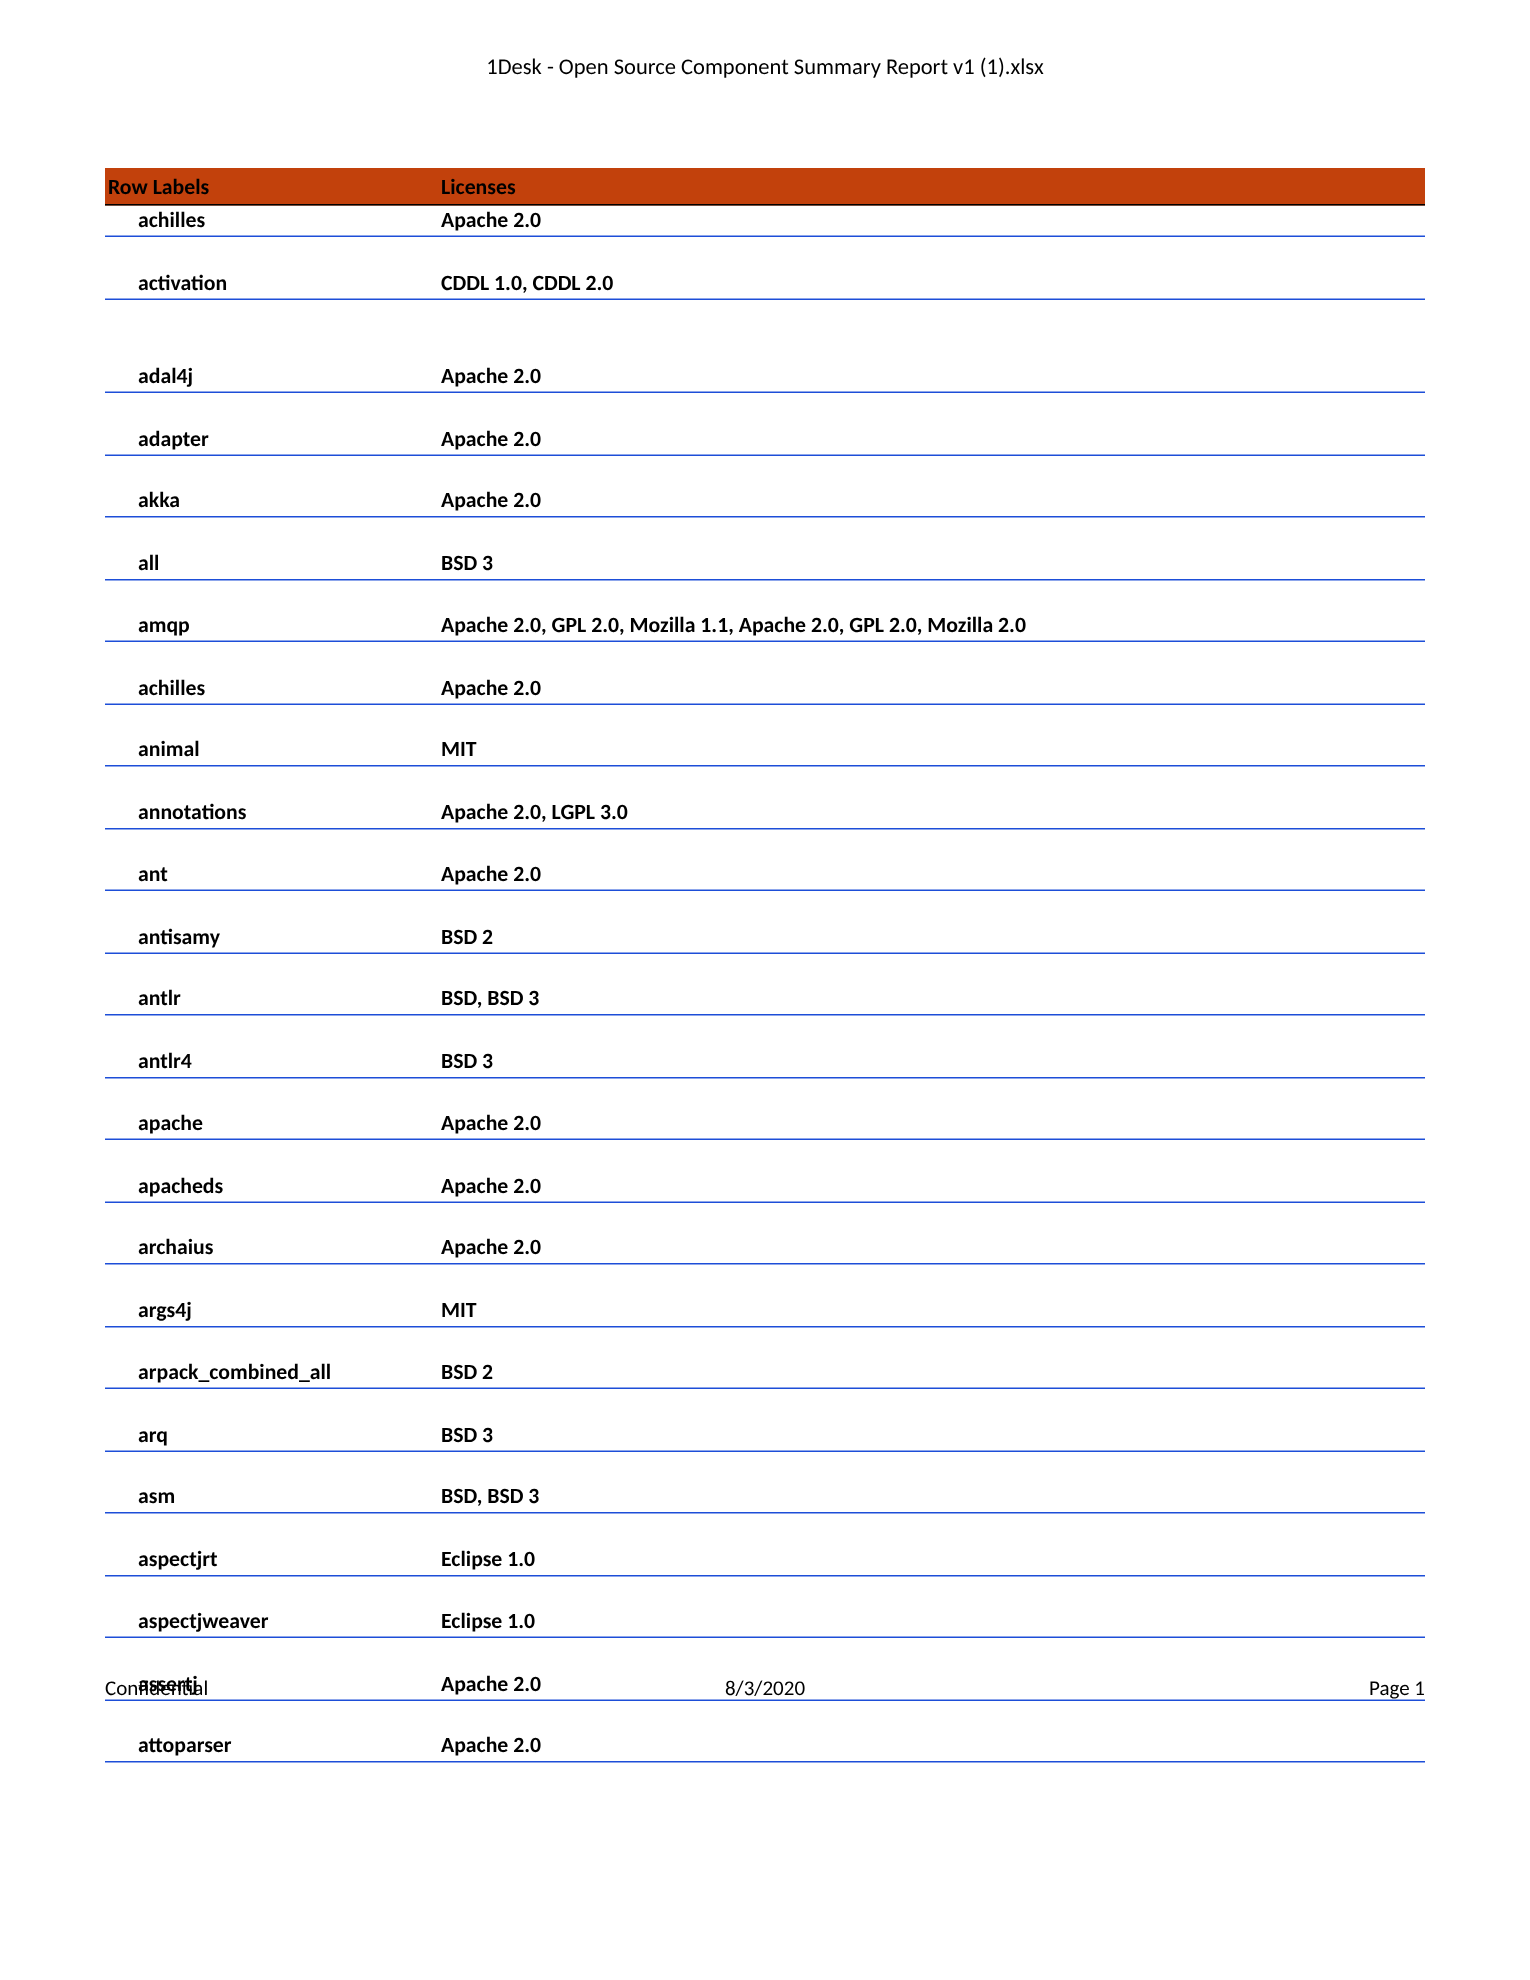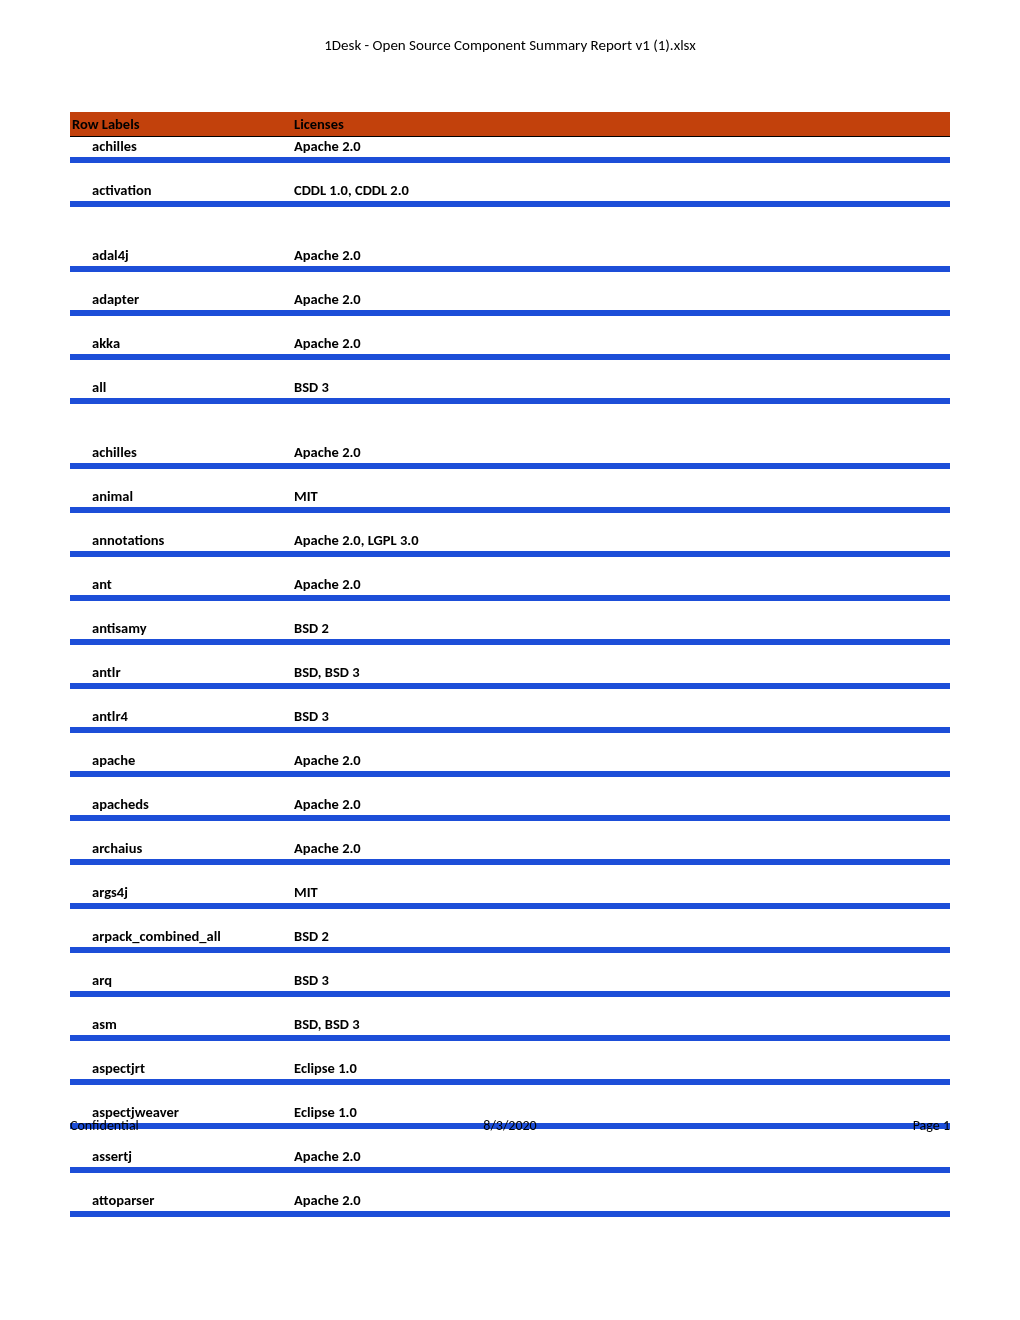--- a/index.html
+++ b/index.html
@@ -3,21 +3,21 @@
 <meta charset="utf-8">
 <style>
   * { box-sizing: border-box; margin: 0; padding: 0; }
   html, body { width: 1020px; height: 1320px; background: #fff; font-family: Calibri, "Segoe UI", Arial, sans-serif; color: #000; }
   .page { width: 1020px; height: 1176px; padding: 36px 70px 28px 70px; position: relative; }
   .doc-title { text-align: center; font-size: 15px; margin-bottom: 58px; }
   table { width: 100%; border-collapse: collapse; table-layout: fixed; }
   col.col-label { width: 222px; }
   col.col-license { width: auto; }
   thead th { background: #c2410c; font-weight: 700; text-align: left; font-size: 14.5px; padding: 3px 4px 3px 2px; border-bottom: 1px solid #000; }
-  tbody tr.data-row td { border-bottom: 6px solid #1d4ed8; font-weight: 700; font-size: 14.5px; vertical-align: bottom; padding: 0 2px 2px 2px; }
+  tbody tr.data-row td { border-bottom: 1px solid #1d4ed8; font-weight: 700; font-size: 14.5px; vertical-align: bottom; padding: 0 2px 2px 2px; }
   tbody tr.gap td { height: 21px; }
   tbody tr.data-row td.label-cell { padding-left: 22px; }
   .footer { position: absolute; left: 70px; right: 70px; bottom: 42px; display: flex; justify-content: space-between; font-size: 14px; }
   .footer .date { position: absolute; left: 0; right: 0; text-align: center; }
 </style>
 </head>
 <body>
 
 <div class="page">
   <div class="doc-title">1Desk - Open Source Component Summary Report v1 (1).xlsx</div>
@@ -79,20 +79,24 @@
           <td></td>
         </tr>
         <tr class="data-row">
           <td class="label-cell">all</td>
           <td>BSD 3</td>
         </tr>
         <tr class="gap">
           <td></td>
           <td></td>
         </tr>
+        <tr class="data-row">
+          <td class="label-cell">amqp</td>
+          <td>Apache 2.0, GPL 2.0, Mozilla 1.1, Apache 2.0, GPL 2.0, Mozilla 2.0</td>
+        </tr>
         <tr class="gap">
           <td></td>
           <td></td>
         </tr>
         <tr class="data-row">
           <td class="label-cell">achilles</td>
           <td>Apache 2.0</td>
         </tr>
         <tr class="gap">
           <td></td>

